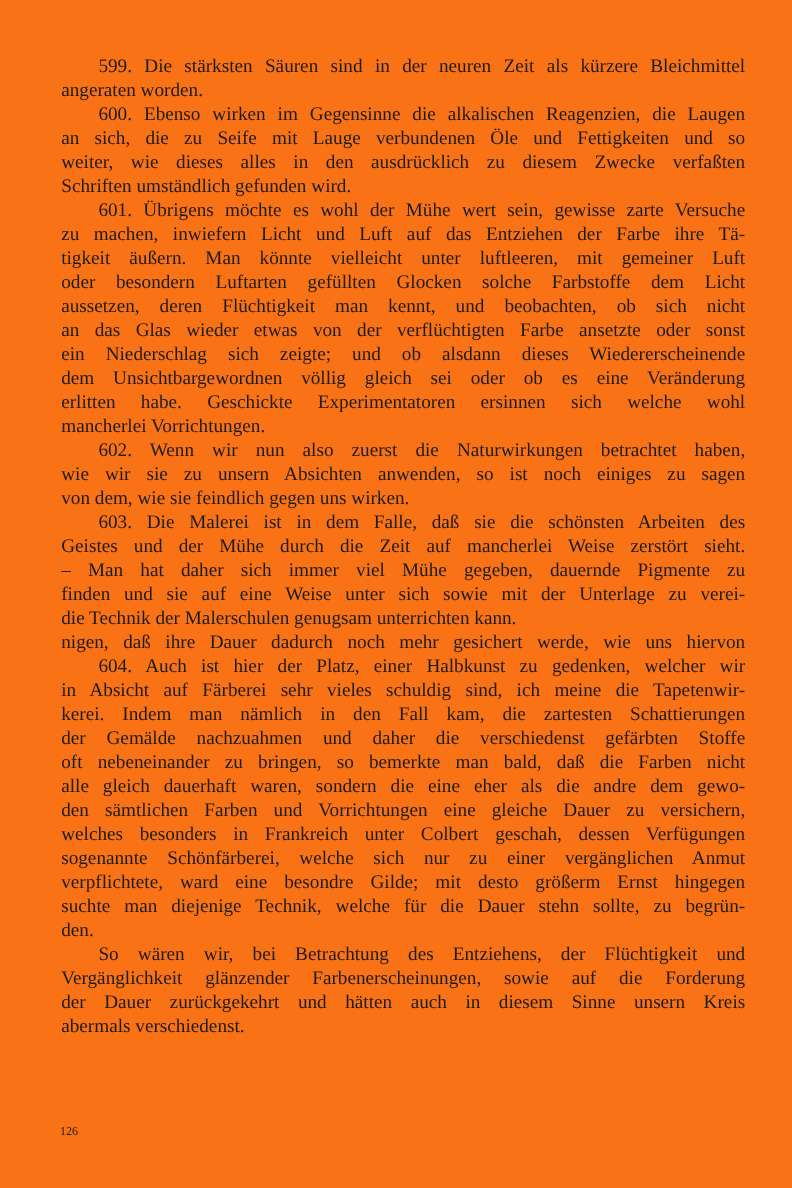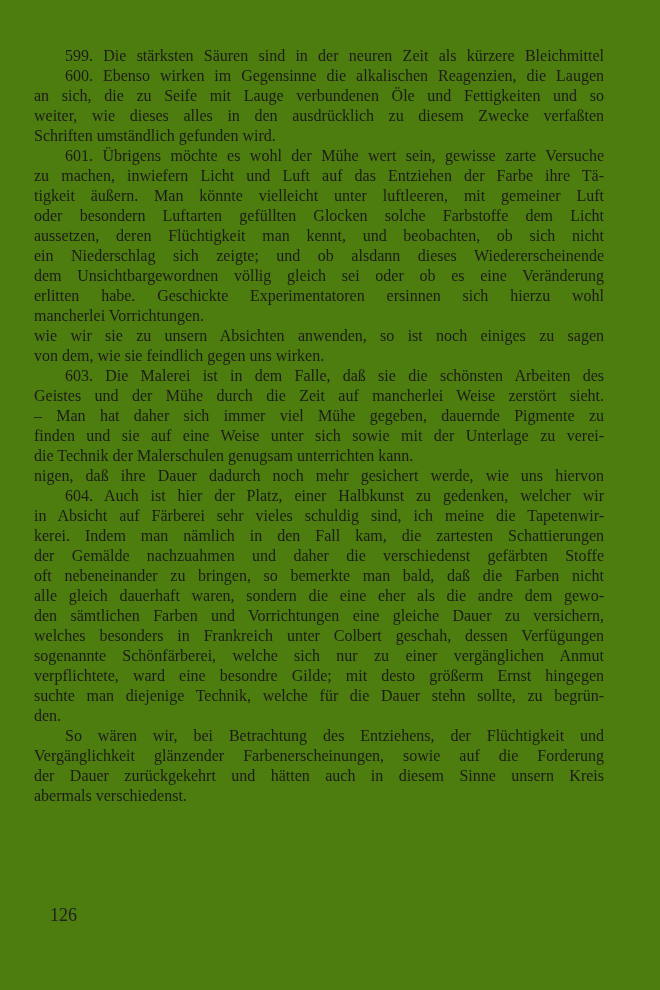--- a/index.html
+++ b/index.html
@@ -5,24 +5,24 @@
   html, body {
     margin: 0;
     padding: 0;
     background: #ffffff;
   }
   .page {
     position: relative;
     width: 660px;
     height: 990px;
     box-sizing: border-box;
-    background: #4d7c0f;
+    background: #f97316;
     color: #1d1c1a;
     font-family: "Liberation Serif", "DejaVu Serif", serif;
-    padding: 46px 45px 0 34px;
+    padding: 46px 45px 0 51px;
     overflow: hidden;
   }
   .text-block {
     width: 570px;
   }
   .paragraph {
     margin: 0;
     padding: 0;
   }
   .line {
@@ -34,52 +34,55 @@
   .line.just {
     text-align-last: justify;
     -moz-text-align-last: justify;
   }
   .line.first {
     padding-left: 31px;
   }
   .page-number {
     position: absolute;
     left: 50px;
-    top: 907px;
-    font-size: 18px;
+    top: 936px;
+    font-size: 10px;
     line-height: 16px;
     color: #222120;
   }
 </style>
 </head>
 <body>
 
 <div class="page">
   <div class="text-block">
       <div class="paragraph">
         <div class="line first just">599. Die stärksten Säuren sind in der neuren Zeit als kürzere Bleichmittel</div>
+        <div class="line">angeraten worden.</div>
       </div>
       <div class="paragraph">
         <div class="line first just">600. Ebenso wirken im Gegensinne die alkalischen Reagenzien, die Laugen</div>
         <div class="line just">an sich, die zu Seife mit Lauge verbundenen Öle und Fettigkeiten und so</div>
         <div class="line just">weiter, wie dieses alles in den ausdrücklich zu diesem Zwecke verfaßten</div>
         <div class="line">Schriften umständlich gefunden wird.</div>
       </div>
       <div class="paragraph">
         <div class="line first just">601. Übrigens möchte es wohl der Mühe wert sein, gewisse zarte Versuche</div>
         <div class="line just">zu machen, inwiefern Licht und Luft auf das Entziehen der Farbe ihre Tä-</div>
         <div class="line just">tigkeit äußern. Man könnte vielleicht unter luftleeren, mit gemeiner Luft</div>
         <div class="line just">oder besondern Luftarten gefüllten Glocken solche Farbstoffe dem Licht</div>
         <div class="line just">aussetzen, deren Flüchtigkeit man kennt, und beobachten, ob sich nicht</div>
+        <div class="line just">an das Glas wieder etwas von der verflüchtigten Farbe ansetzte oder sonst</div>
         <div class="line just">ein Niederschlag sich zeigte; und ob alsdann dieses Wiedererscheinende</div>
         <div class="line just">dem Unsichtbargewordnen völlig gleich sei oder ob es eine Veränderung</div>
-        <div class="line just">erlitten habe. Geschickte Experimentatoren ersinnen sich hierzu wohl</div>
+        <div class="line just">erlitten habe. Geschickte Experimentatoren ersinnen sich welche wohl</div>
         <div class="line">mancherlei Vorrichtungen.</div>
       </div>
       <div class="paragraph">
+        <div class="line first just">602. Wenn wir nun also zuerst die Naturwirkungen betrachtet haben,</div>
         <div class="line just">wie wir sie zu unsern Absichten anwenden, so ist noch einiges zu sagen</div>
         <div class="line">von dem, wie sie feindlich gegen uns wirken.</div>
       </div>
       <div class="paragraph">
         <div class="line first just">603. Die Malerei ist in dem Falle, daß sie die schönsten Arbeiten des</div>
         <div class="line just">Geistes und der Mühe durch die Zeit auf mancherlei Weise zerstört sieht.</div>
         <div class="line just">– Man hat daher sich immer viel Mühe gegeben, dauernde Pigmente zu</div>
         <div class="line just">finden und sie auf eine Weise unter sich sowie mit der Unterlage zu verei-</div>
         <div class="line">die Technik der Malerschulen genugsam unterrichten kann.</div>
         <div class="line just">nigen, daß ihre Dauer dadurch noch mehr gesichert werde, wie uns hiervon</div>

